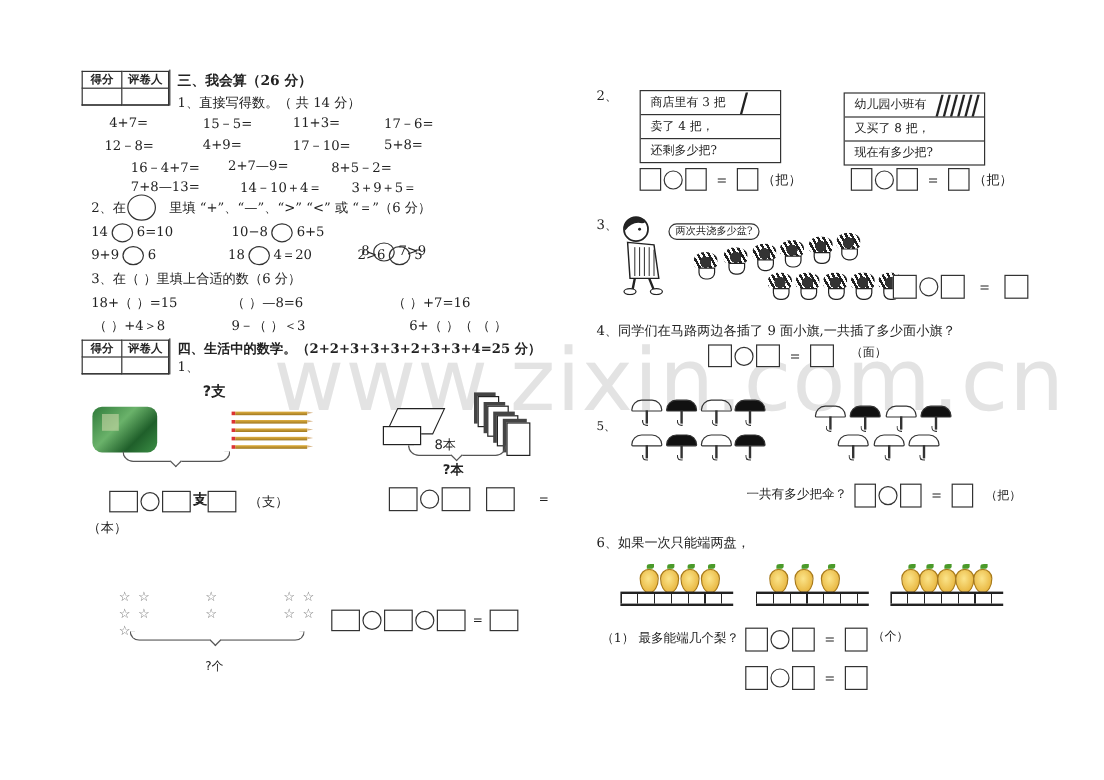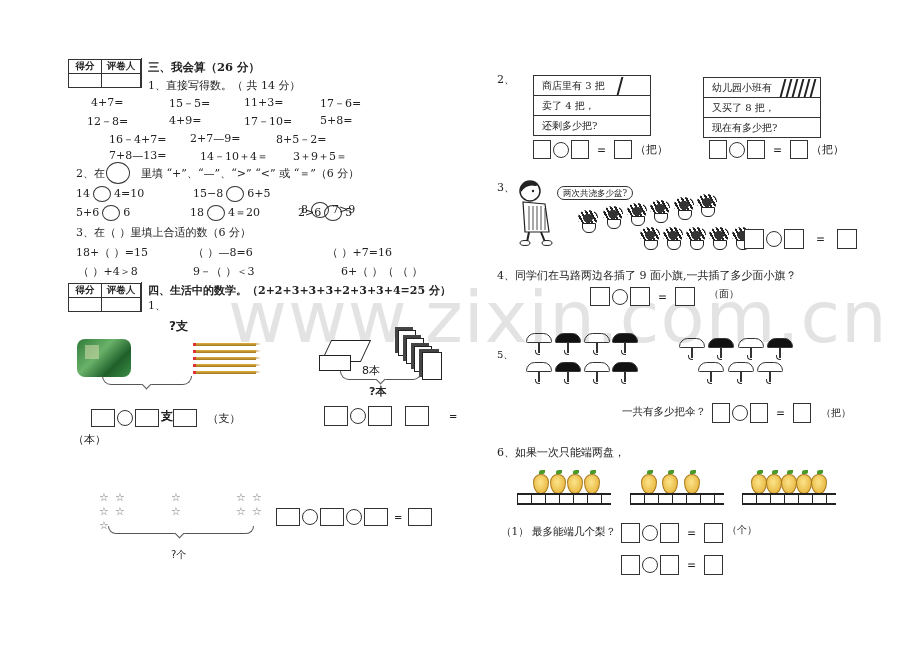--- a/index.html
+++ b/index.html
@@ -91,25 +91,25 @@
   <div class="abs" style="left:276px;top:132px;">8+5－2=</div>
 
   <div class="abs" style="left:109px;top:149px;">7+8—13=</div>
   <div class="abs" style="left:200px;top:149px;">14－10＋4＝</div>
   <div class="abs" style="left:293px;top:149px;">3＋9＋5＝</div>
 
   <div class="abs" style="left:76px;top:166px;">2、在</div>
   <div class="bigcircle" style="left:106px;top:162px;"></div>
   <div class="abs" style="left:141px;top:166px;">里填 “+”、“—”、“&gt;” “&lt;” 或 “＝”（6 分）</div>
 
-  <div class="abs" style="left:76px;top:186px;"><span>14</span><span class="smallcircle"></span><span>4=10</span></div>
-  <div class="abs" style="left:193px;top:186px;"><span>15−8</span><span class="smallcircle"></span><span>6+5</span></div>
+  <div class="abs" style="left:76px;top:186px;"><span>14</span><span class="smallcircle"></span><span>6=10</span></div>
+  <div class="abs" style="left:193px;top:186px;"><span>10−8</span><span class="smallcircle"></span><span>6+5</span></div>
   <div class="abs" style="left:301px;top:202px;"><span>8</span><span class="smallcircle"></span><span>7&gt;9</span></div>
 
-  <div class="abs" style="left:76px;top:205px;"><span>5+6</span><span class="smallcircle"></span><span>6</span></div>
+  <div class="abs" style="left:76px;top:205px;"><span>9+9</span><span class="smallcircle"></span><span>6</span></div>
   <div class="abs" style="left:190px;top:205px;"><span>18</span><span class="smallcircle"></span><span>4＝20</span></div>
   <div class="abs" style="left:298px;top:205px;"><span>2&gt;6</span><span class="smallcircle"></span><span>5</span></div>
 
   <div class="abs" style="left:76px;top:225px;">3、在（    ）里填上合适的数（6 分）</div>
   <div class="abs" style="left:76px;top:245px;">18+（     ）=15</div>
   <div class="abs" style="left:193px;top:245px;">（     ）—8=6</div>
   <div class="abs" style="left:327px;top:245px;">（     ）+7=16</div>
   <div class="abs" style="left:78px;top:264px;">（     ）+4＞8</div>
   <div class="abs" style="left:193px;top:264px;">9－（    ）＜3</div>
   <div class="abs" style="left:341px;top:264px;">6+（     ）（ （     ）</div>

